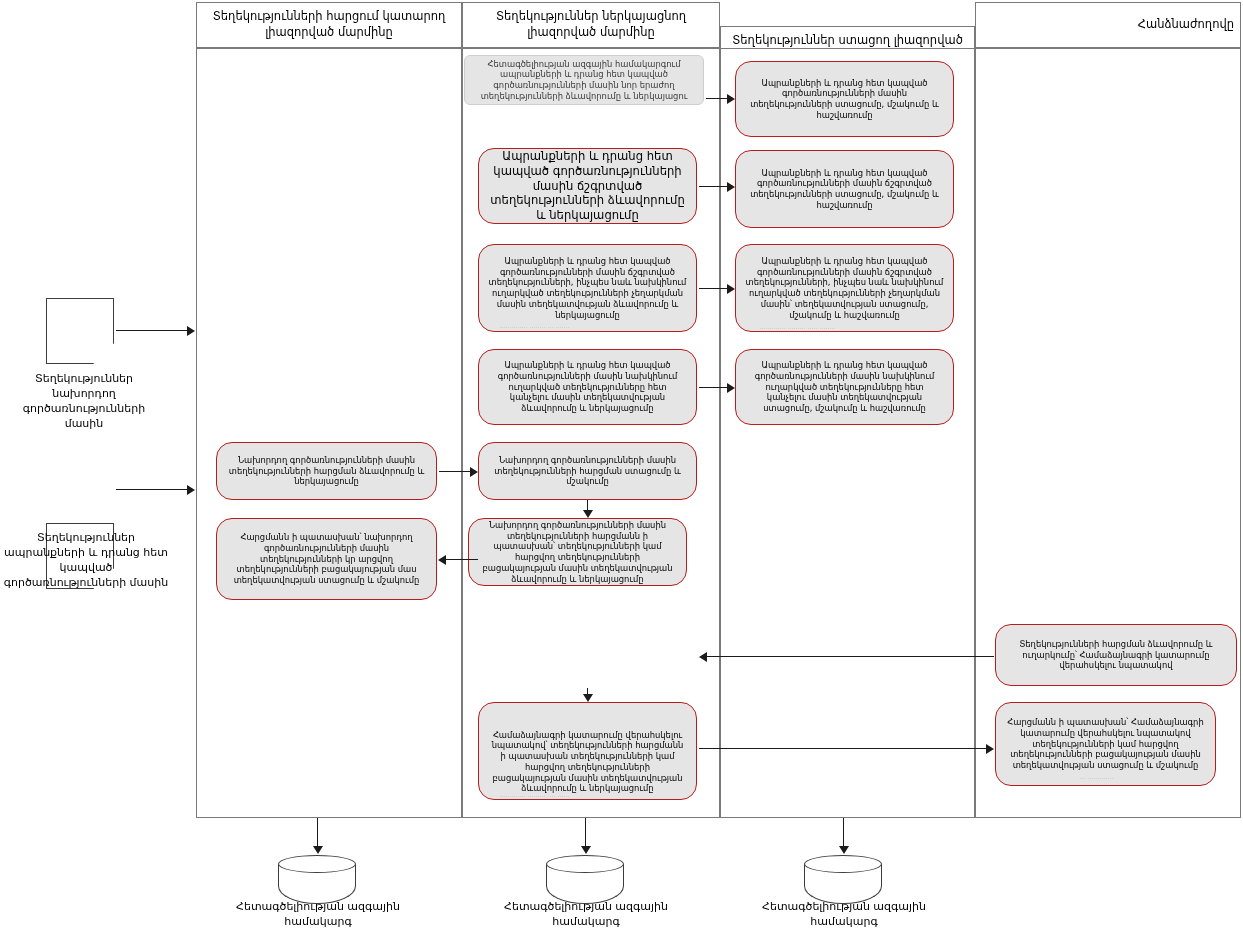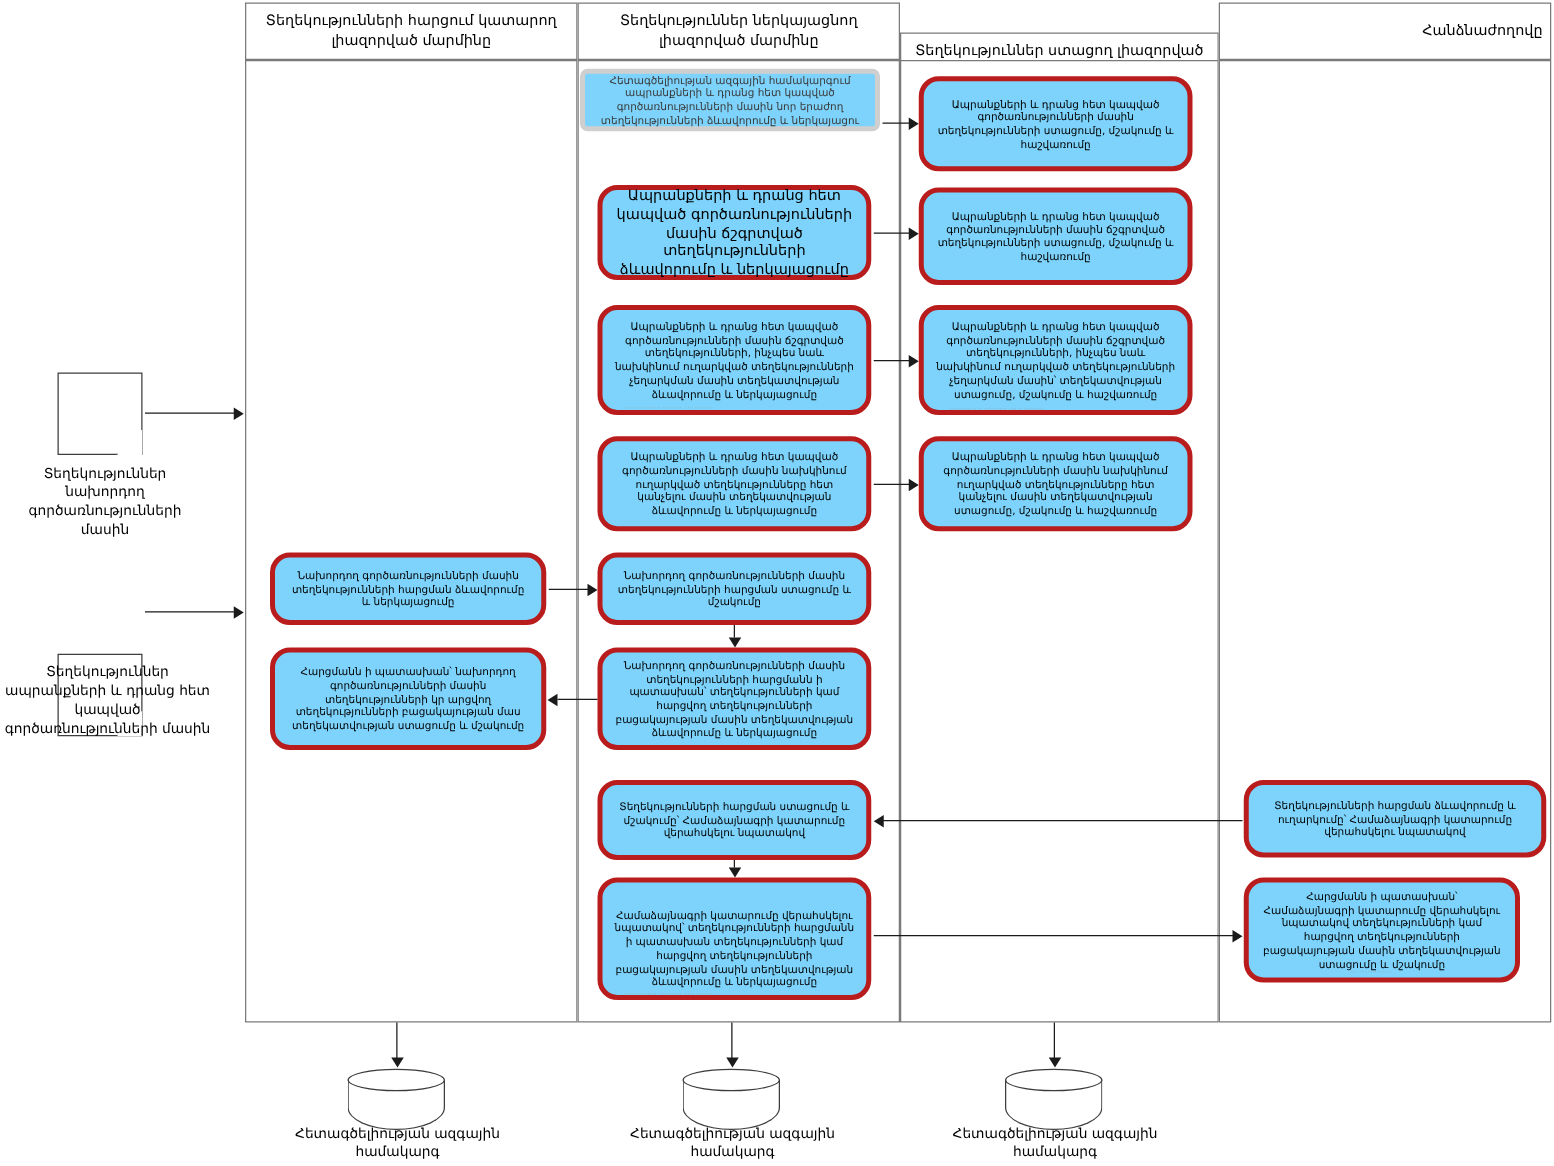--- a/index.html
+++ b/index.html
@@ -35,23 +35,23 @@
     text-align: center;
     padding: 2px 6px;
   }
   .lane-header span {
     font-size: 11.5px;
     line-height: 1.35;
   }
 
   
   .proc {
-    border: 4px solid #b91c1c;
+    border: 1px solid #b91c1c;
     border-radius: 16px;
-    background: #7dd3fc;
+    background: #e5e5e5;
     display: flex;
     align-items: center;
     justify-content: center;
     text-align: center;
     padding: 5px 9px;
     box-sizing: border-box;
   }
   .proc span {
     display: block;
     line-height: 1.28;
@@ -189,27 +189,24 @@
   </div>
 
   <div class="abs proc f8" style="left:478px; top:349px; width:219px; height:76px;">
     <span>Ապրանքների և դրանց հետ կապված գործառնությունների մասին նախկինում ուղարկված տեղեկությունները հետ կանչելու մասին տեղեկատվության ձևավորումը և ներկայացումը</span>
   </div>
 
   <div class="abs proc f8" style="left:478px; top:442px; width:219px; height:58px;">
     <span>Նախորդող գործառնությունների մասին տեղեկությունների հարցման ստացումը և մշակումը</span>
   </div>
 
-  <div class="abs proc f8" style="left:478px; top:518px; width:219px; height:82px;">
+  <div class="abs proc f8" style="left:468px; top:518px; width:219px; height:68px;">
     <span>Նախորդող գործառնությունների մասին տեղեկությունների հարցմանն ի պատասխան՝ տեղեկությունների կամ հարցվող տեղեկությունների բացակայության մասին տեղեկատվության ձևավորումը և ներկայացումը</span>
   </div>
 
-  <div class="abs proc f8" style="left:478px; top:624px; width:219px; height:64px;">
-    <span>Տեղեկությունների հարցման ստացումը և մշակումը՝ Համաձայնագրի կատարումը վերահսկելու նպատակով</span>
-  </div>
 
   <div class="abs proc f8" style="left:478px; top:702px; width:219px; height:98px;align-items:flex-end;">
     <span>Համաձայնագրի կատարումը վերահսկելու նպատակով՝ տեղեկությունների հարցմանն ի պատասխան տեղեկությունների կամ հարցվող տեղեկությունների բացակայության մասին տեղեկատվության ձևավորումը և ներկայացումը</span>
   </div>
 
   <div class="abs proc f8" style="left:735px; top:61px; width:219px; height:76px;">
     <span>Ապրանքների և դրանց հետ կապված գործառնությունների մասին տեղեկությունների ստացումը, մշակումը և հաշվառումը</span>
   </div>
 
   <div class="abs proc f8" style="left:735px; top:150px; width:219px; height:78px;">

